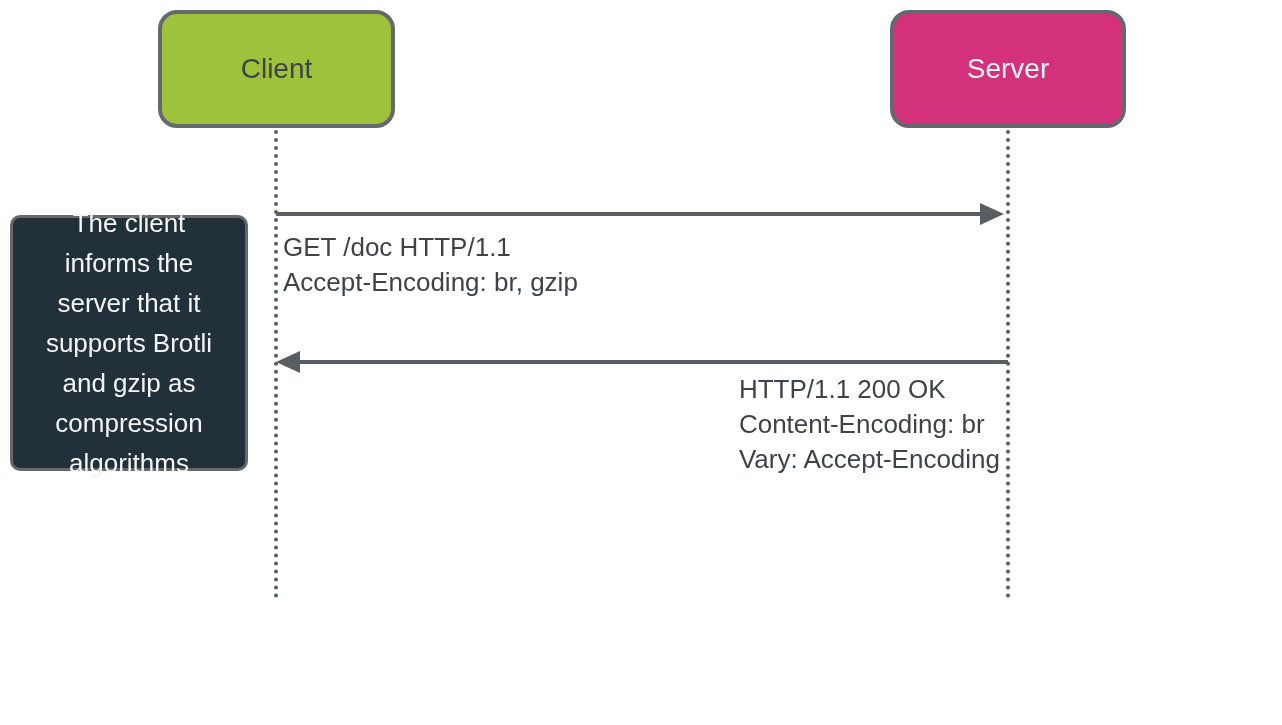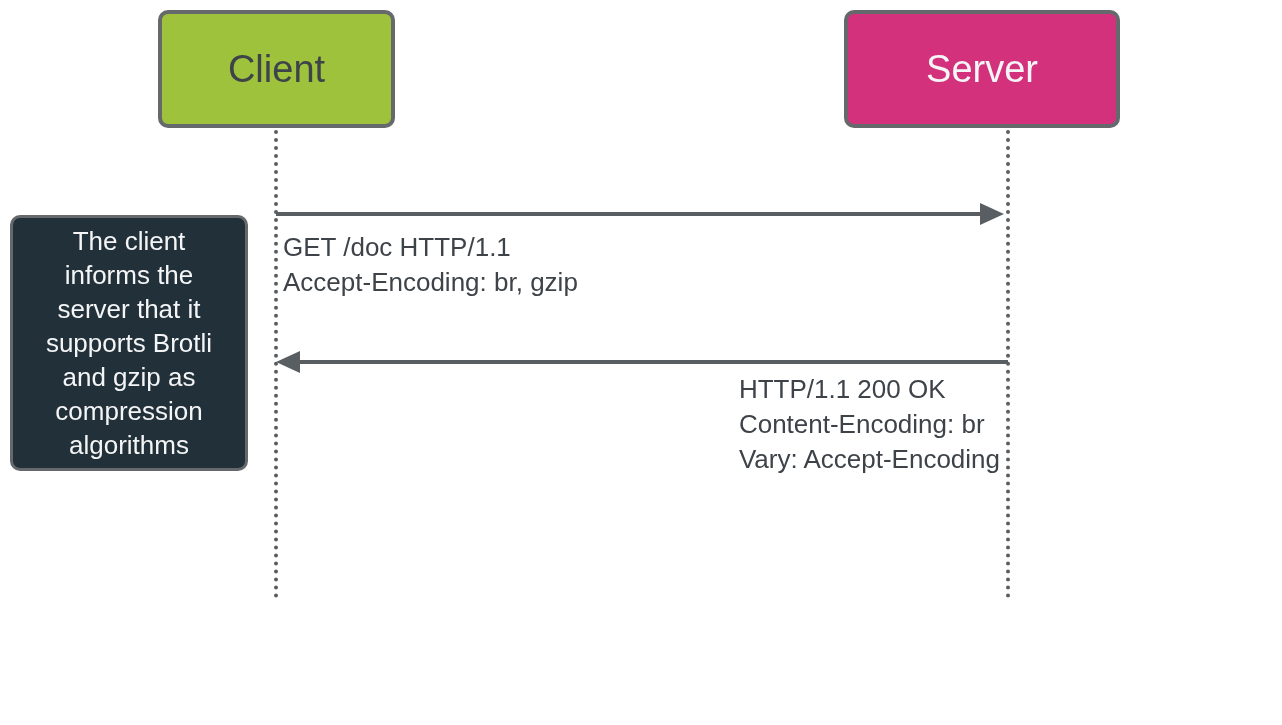--- a/index.html
+++ b/index.html
@@ -16,35 +16,35 @@
     overflow: hidden;
   }
 
   
   .actor {
     position: absolute;
     top: 10px;
     height: 118px;
     box-sizing: border-box;
     border: 4px solid var(--stroke, #66696c);
-    border-radius: 10px;
+    border-radius: 19px;
     display: flex;
     align-items: center;
     justify-content: center;
-    font-size: 38px;
+    font-size: 28px;
   }
   .actor-client {
     left: 158px;
     width: 237px;
     background: var(--client-fill, #9ec23c);
     color: var(--text-dark, #3b4045);
   }
   .actor-server {
-    left: 844px;
-    width: 276px;
+    left: 890px;
+    width: 236px;
     background: var(--server-fill, #d4317c);
     color: var(--text-light, #ffffff);
   }
 
   
   .lifeline {
     position: absolute;
     top: 130px;
     height: 468px;
     width: 0;
@@ -92,21 +92,21 @@
 
   
   .note {
     position: absolute;
     box-sizing: border-box;
     background: var(--note-fill, #223039);
     border: 3px solid var(--stroke, #6b6f72);
     border-radius: 10px;
     color: var(--text-light, #f4f5f6);
     font-size: 26px;
-    line-height: 34px;
+    line-height: 40px;
     text-align: center;
     white-space: pre-line;
     display: flex;
     align-items: center;
     justify-content: center;
   }
   .note-client { left: 10px; top: 215px; width: 238px; height: 256px; }
   .note-server { left: 1034px; top: 360px; width: 240px; height: 358px; }
 </style>
 </head>

